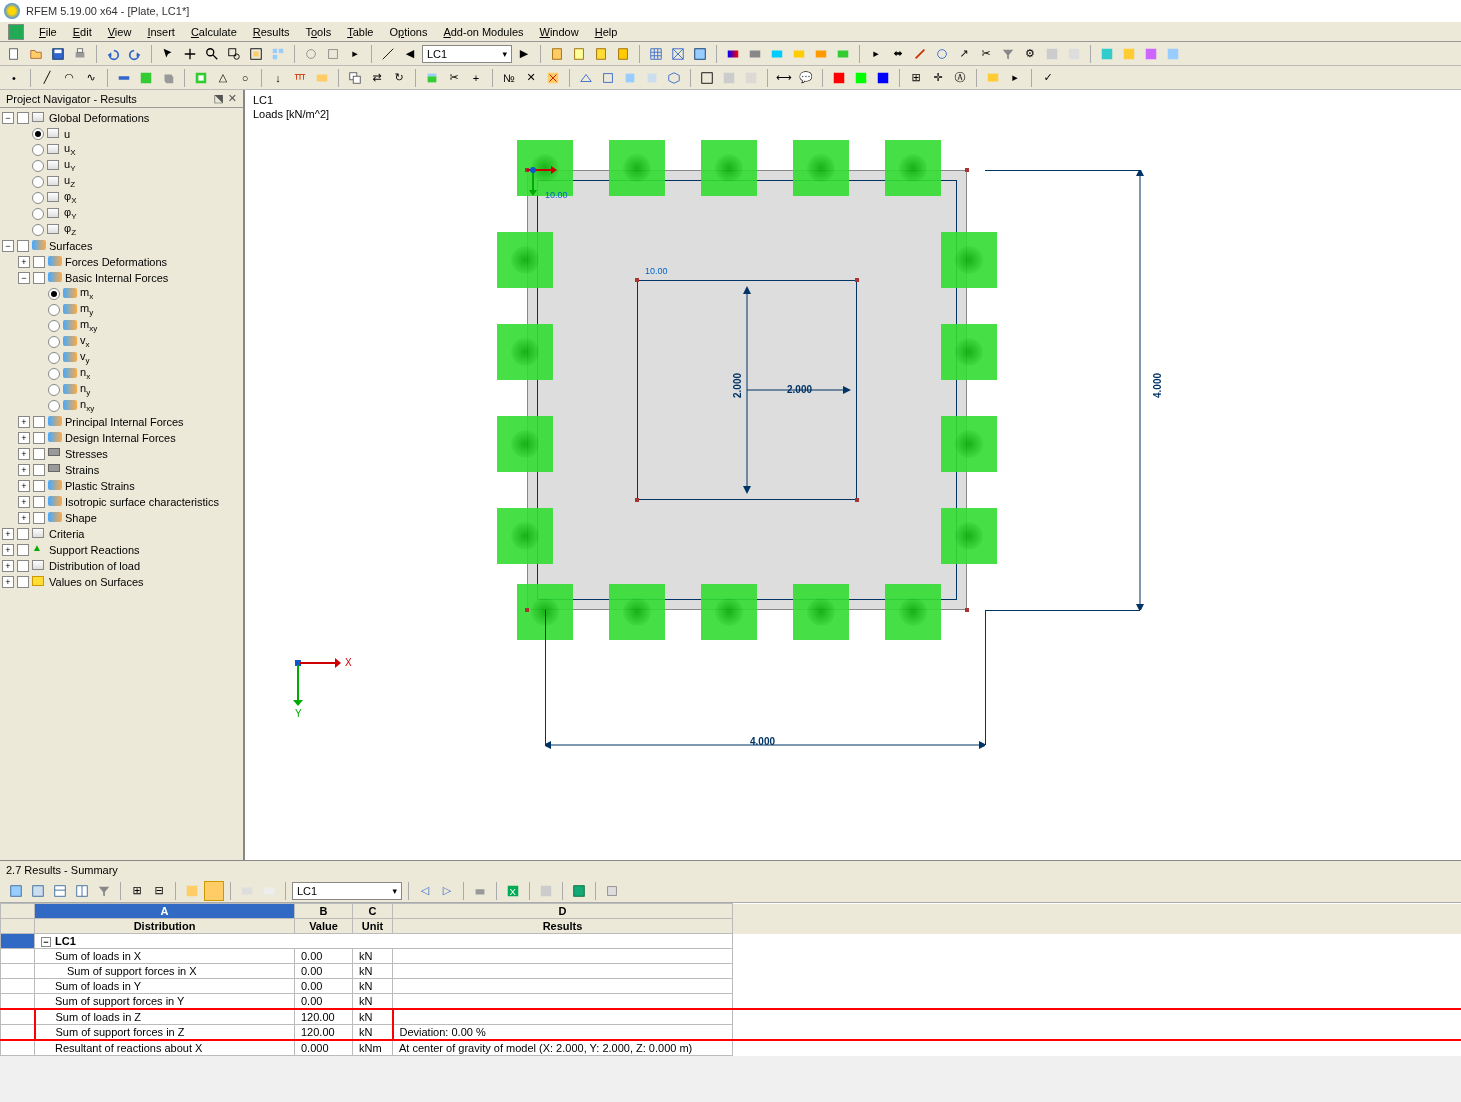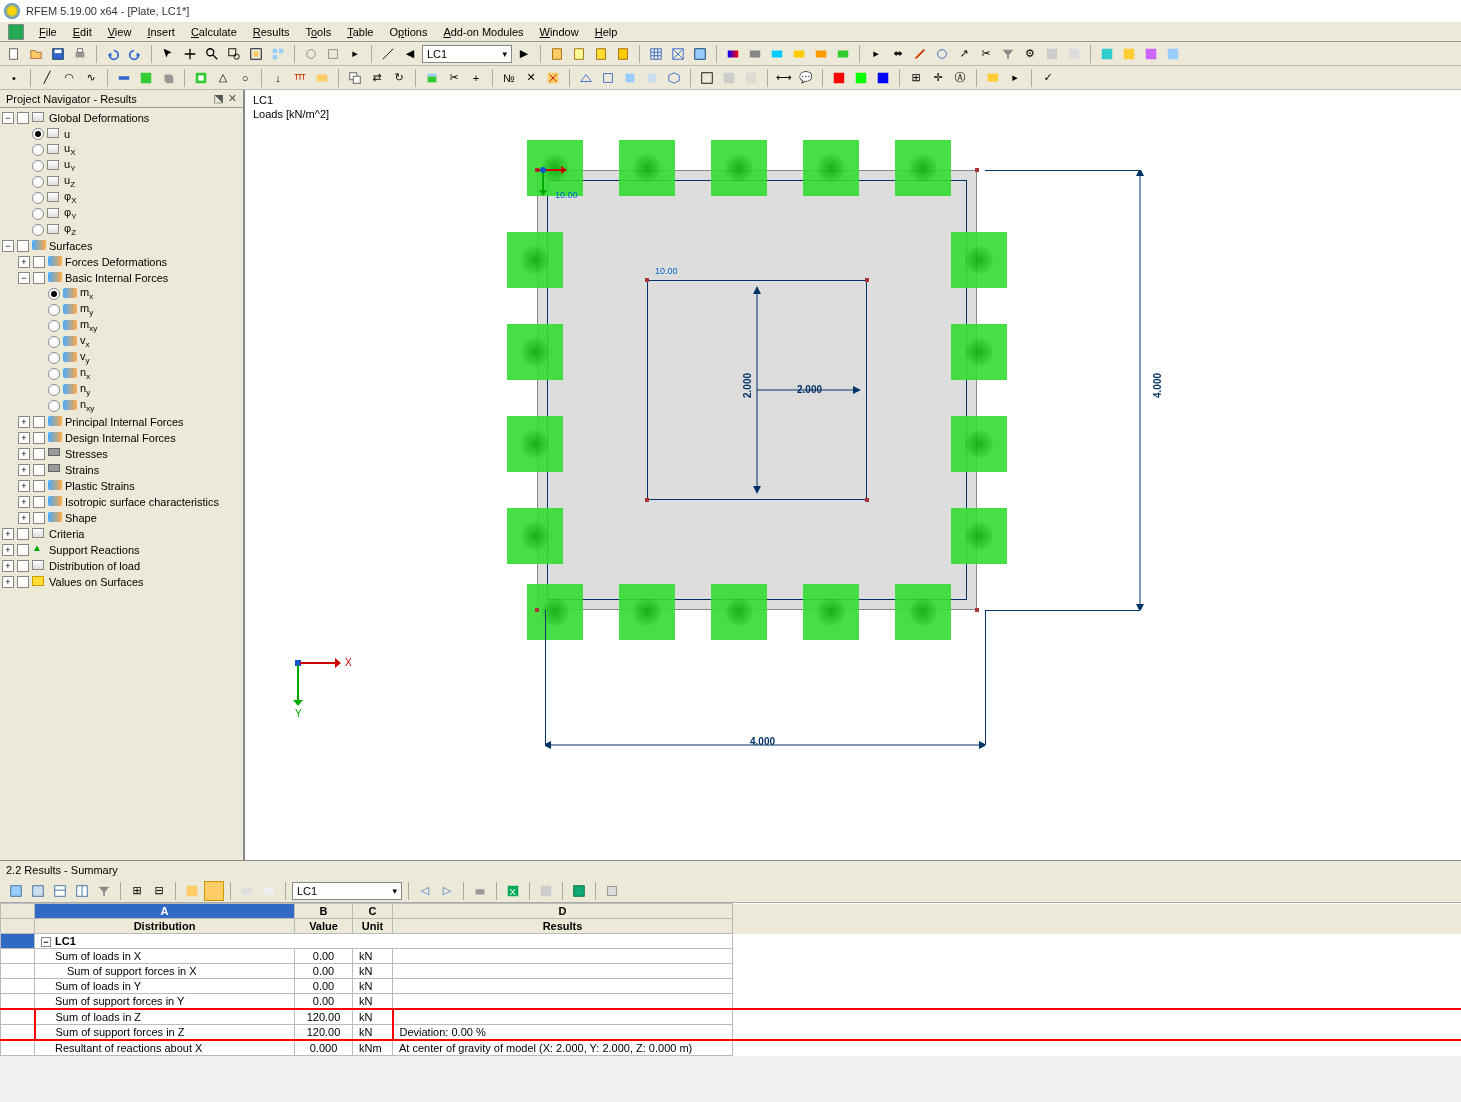--- a/index.html
+++ b/index.html
@@ -36,21 +36,21 @@
 .ico-str { background: #999; border: 1px solid #666; width: 12px; height: 8px; }
 .ico-sup { width: 12px; height: 12px; position: relative; }
 .ico-sup::before { content: "▲"; color: #0a0; font-size: 10px; position: absolute; top: -2px; }
 .ico-val { background: #fd3; border: 1px solid #c90; width: 12px; height: 10px; }
 .node-label { white-space: nowrap; }
 .node-label sub { font-size: 8px; }
 
 .view-area { flex: 1; background: #fff; position: relative; border-left: 1px solid #888; }
 .view-lcl { position: absolute; top: 4px; left: 8px; font-size: 11px; }
 .view-loads { position: absolute; top: 18px; left: 8px; font-size: 11px; }
-.plate-diagram { position: absolute; top: 60px; left: 272px; width: 500px; height: 500px; }
+.plate-diagram { position: absolute; top: 60px; left: 262px; width: 500px; height: 500px; }
 .grey-plate { position: absolute; top: 20px; left: 20px; width: 440px; height: 440px; background: #ddd; border: 1px solid #888; }
 .green-sup { position: absolute; width: 56px; height: 56px; background: #3d3; opacity: 0.9; }
 .green-sup::after { content: ""; position: absolute; top: 50%; left: 50%; width: 28px; height: 28px; transform: translate(-50%,-50%); background: radial-gradient(circle, #0a0 0%, #3d3 80%); border-radius: 50%; }
 .outer-rect { position: absolute; border: 1px solid #003366; }
 .dim-text { position: absolute; font-size: 10px; color: #003366; font-weight: bold; }
 .load-text { position: absolute; font-size: 9px; color: #0066cc; }
 .corner-pt { position: absolute; width: 4px; height: 4px; background: #a33; }
 
 .coord-axes { position: absolute; top: 570px; left: 50px; }
 .coord-axes .axis-z { position: absolute; width: 6px; height: 6px; border: 1px solid #1155cc; background: #1155cc; }
@@ -64,21 +64,21 @@
 .results-panel { border-top: 1px solid #888; }
 .res-header { height: 18px; background: #ece9d8; display: flex; align-items: center; padding: 0 6px; justify-content: space-between; }
 .res-toolbar { height: 24px; background: #ece9d8; display: flex; align-items: center; padding: 0 6px; gap: 2px; border-bottom: 1px solid #aaa; }
 .res-table { background: #fff; border-collapse: collapse; width: 100%; }
 .res-table td, .res-table th { border: 1px solid #bbb; padding: 1px 6px; height: 14px; white-space: nowrap; }
 .col-idx { width: 34px; background: #ece9d8; }
 .hdr-row th { background: #ece9d8; text-align: center; }
 .hdr-letter { background: #316ac5 !important; color: #fff; }
 .hdr-letter-grey { background: #ece9d8 !important; color: #000; }
 .desc-col { width: 260px; }
-.val-col { width: 58px; text-align: center; }
+.val-col { width: 58px; text-align: left; }
 .unit-col { width: 40px; }
 .comment-col { width: 340px; }
 .group-row td { font-weight: bold; background: #fff; }
 .data-row td { background: #fff; }
 .red-box-top td { border-top: 2px solid red !important; }
 .red-box-bot td { border-bottom: 2px solid red !important; }
 .red-box-side { border-left: 2px solid red !important; }
 .red-box-side-r { border-right: 2px solid red !important; }
 </style>
 </head>
@@ -801,21 +801,21 @@
       <div class="axis-y-line"></div>
         <div class="axis-y-arrow"></div>
       <div class="axis-label-x">X</div>
       <div class="axis-label-y">Y</div>
     </div>
   </div>
 </div>
 
 <div class="results-panel">
   <div class="res-header">
-    <span>2.2 Results - Summary</span>
+    <span>2.7 Results - Summary</span>
   </div>
   <div class="res-toolbar">
     <div class="tb-btn">
         <svg viewBox="0 0 16 16">
           <rect x="2" y="2" width="12" height="12" fill="#9cf" stroke="#369"></rect>
         </svg>
       </div>
     <div class="tb-btn">
         <svg viewBox="0 0 16 16">
           <rect x="2" y="2" width="12" height="12" fill="#cde" stroke="#369"></rect>

